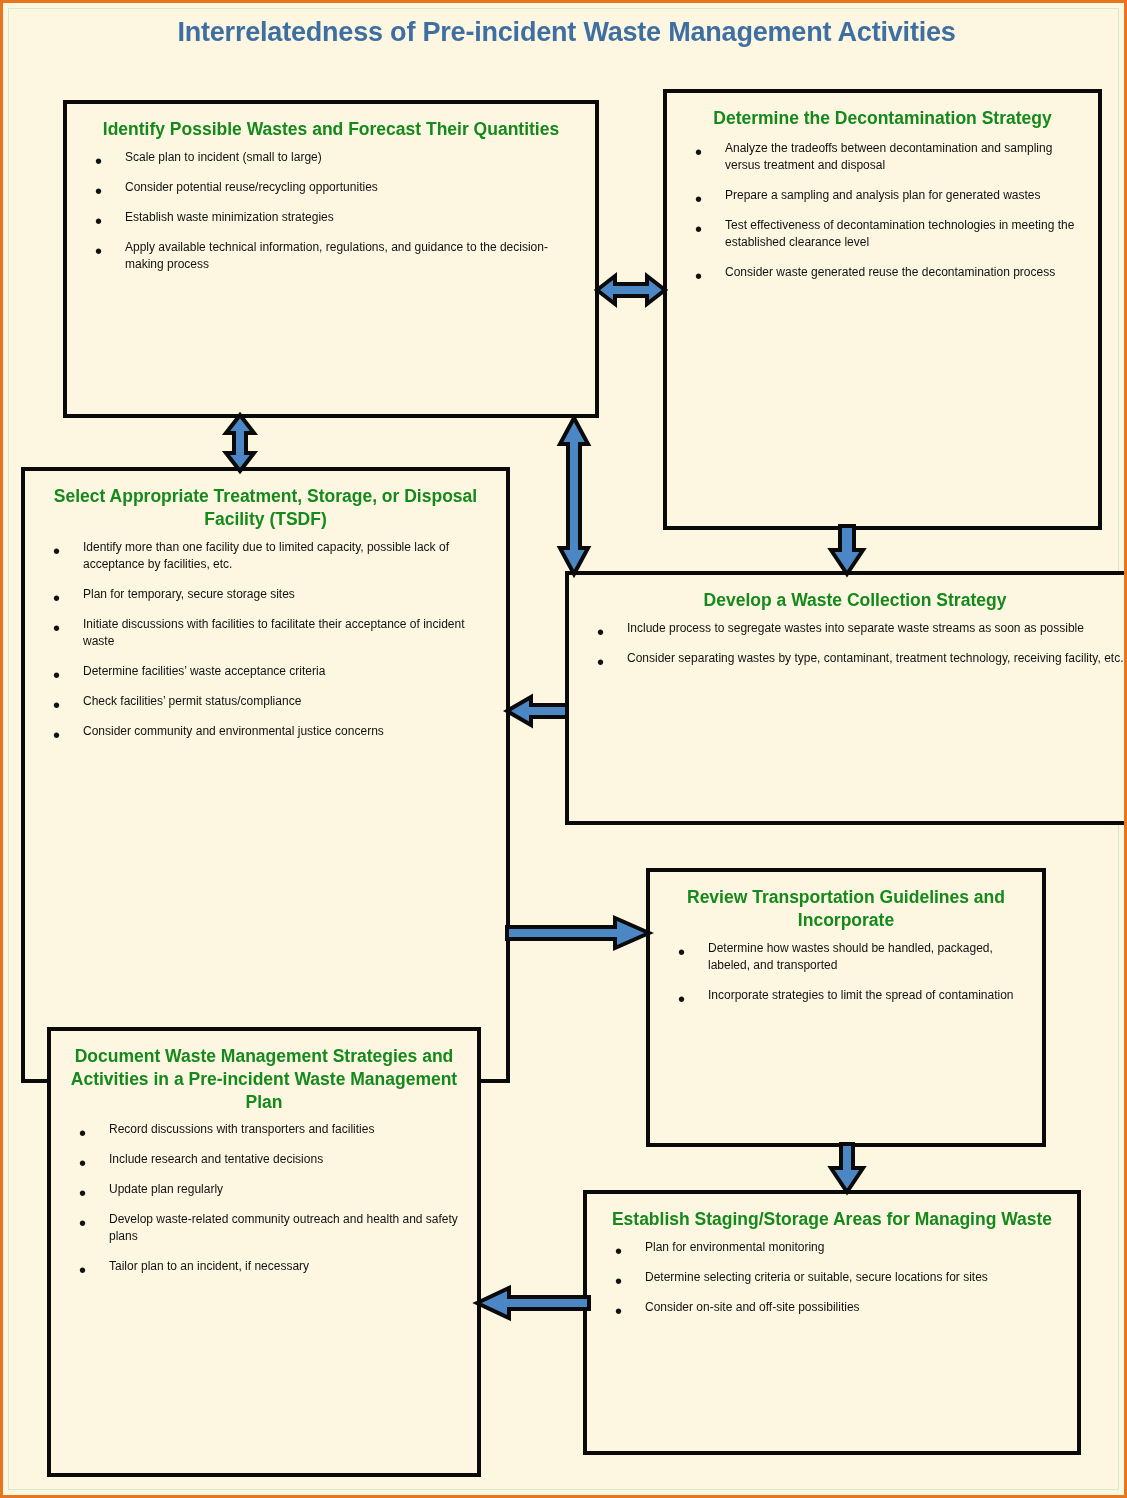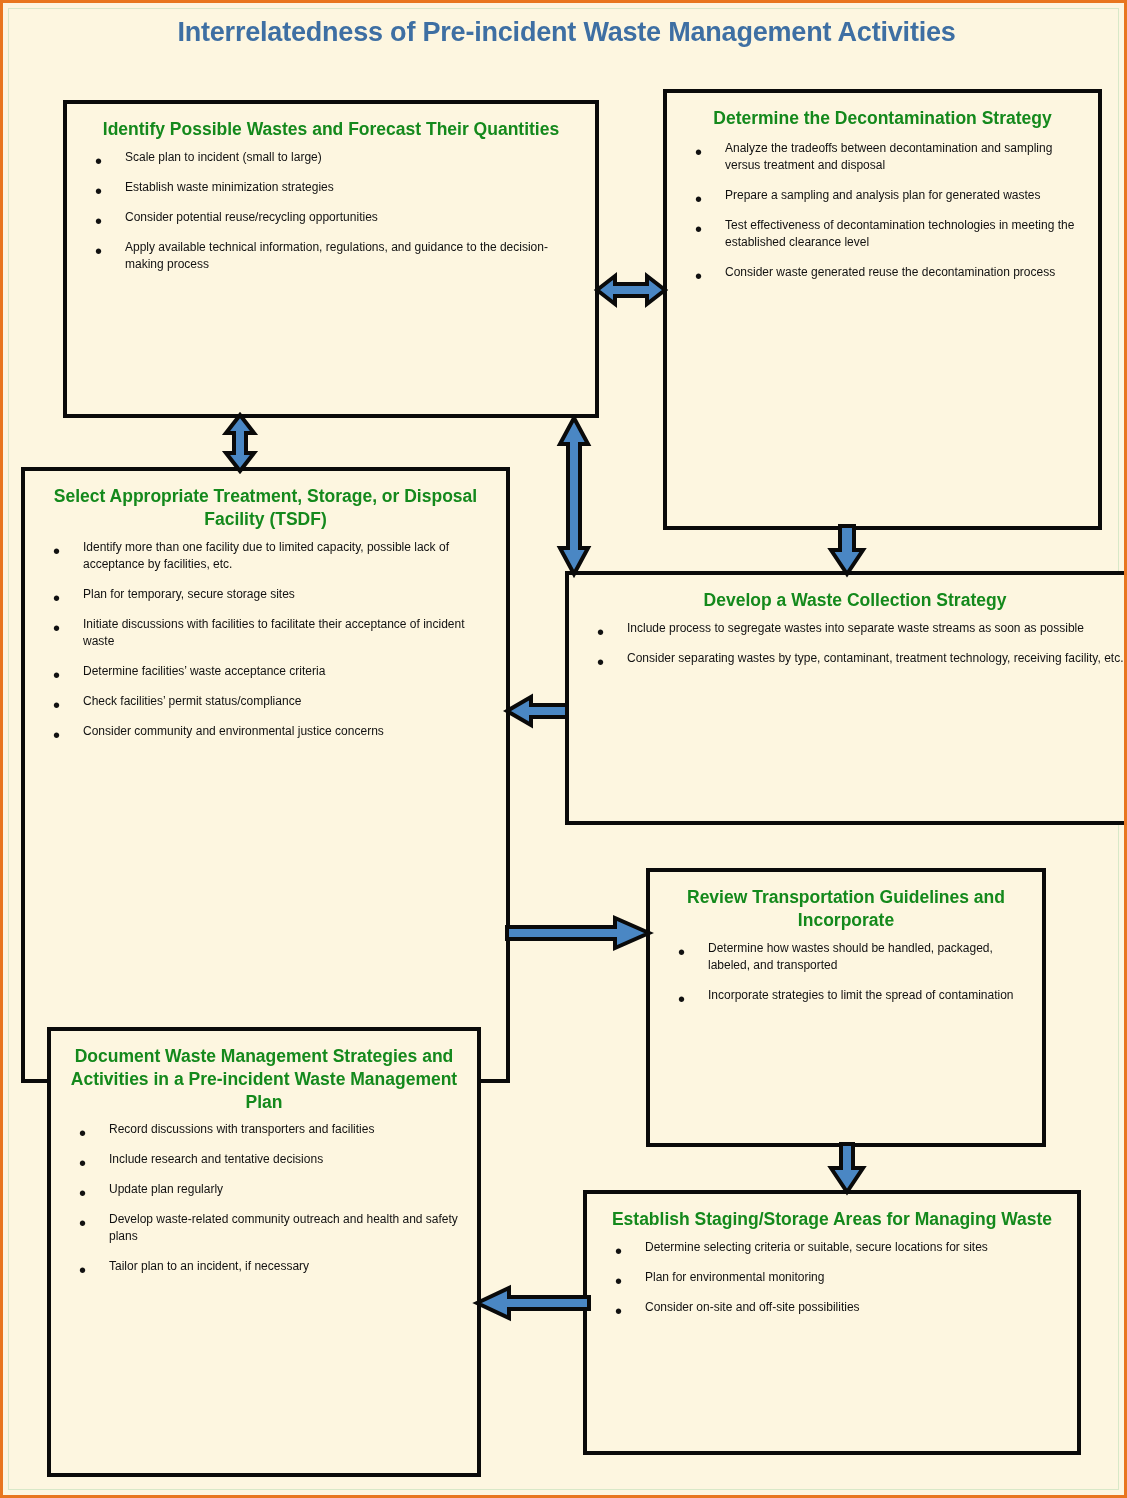--- a/index.html
+++ b/index.html
@@ -90,22 +90,22 @@
 
 <div id="page">
   <div id="inner-border"></div>
 
   <div class="page-title">Interrelatedness of Pre-incident Waste Management Activities</div>
 
   <div class="box" style="left:60px; top:97px; width:536px; height:318px;">
     <div class="box-title">Identify Possible Wastes and Forecast Their Quantities</div>
     <ul class="bullets">
       <li>Scale plan to incident (small to large)</li>
+      <li>Consider potential reuse/recycling opportunities</li>
       <li>Establish waste minimization strategies</li>
-      <li>Consider potential reuse/recycling opportunities</li>
       <li>Apply available technical information, regulations, and guidance to the decision-making process</li>
     </ul>
   </div>
 
   <div class="box" style="left:660px; top:86px; width:439px; height:441px;">
     <div class="box-title" style="margin-bottom:10px;">Determine the Decontamination Strategy</div>
     <ul class="bullets" style="padding-right:4px;">
       <li>Analyze the tradeoffs between decontamination and sampling versus treatment and disposal</li>
       <li>Prepare a sampling and analysis plan for generated wastes</li>
       <li>Test effectiveness of decontamination technologies in meeting the established clearance level</li>
@@ -148,22 +148,22 @@
       <li>Include research and tentative decisions</li>
       <li>Update plan regularly</li>
       <li>Develop waste-related community outreach and health and safety plans</li>
       <li>Tailor plan to an incident, if necessary</li>
     </ul>
   </div>
 
   <div class="box" style="left:580px; top:1187px; width:498px; height:265px;">
     <div class="box-title">Establish Staging/Storage Areas for Managing Waste</div>
     <ul class="bullets indent-sm">
+      <li>Plan for environmental monitoring</li>
       <li>Determine selecting criteria or suitable, secure locations for sites</li>
-      <li>Plan for environmental monitoring</li>
       <li>Consider on-site and off-site possibilities</li>
     </ul>
   </div>
 
   <div class="arrow" style="left:592px; top:265px; width:72px; height:44px;">
     <svg width="72" height="44" viewBox="0 0 72 44">
       <polygon points="2,22 20,8 20,16 52,16 52,8 70,22 52,36 52,28 20,28 20,36" fill="#4a87c4" stroke="#0a0a0a" stroke-width="4" stroke-linejoin="miter"></polygon>
     </svg>
   </div>
 

